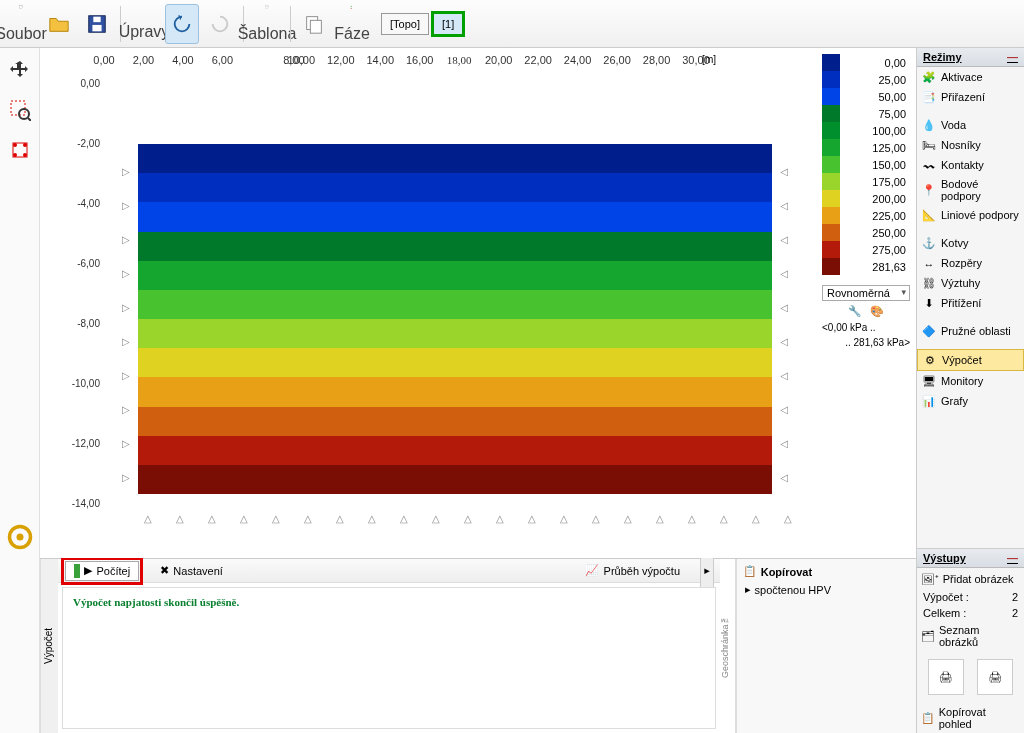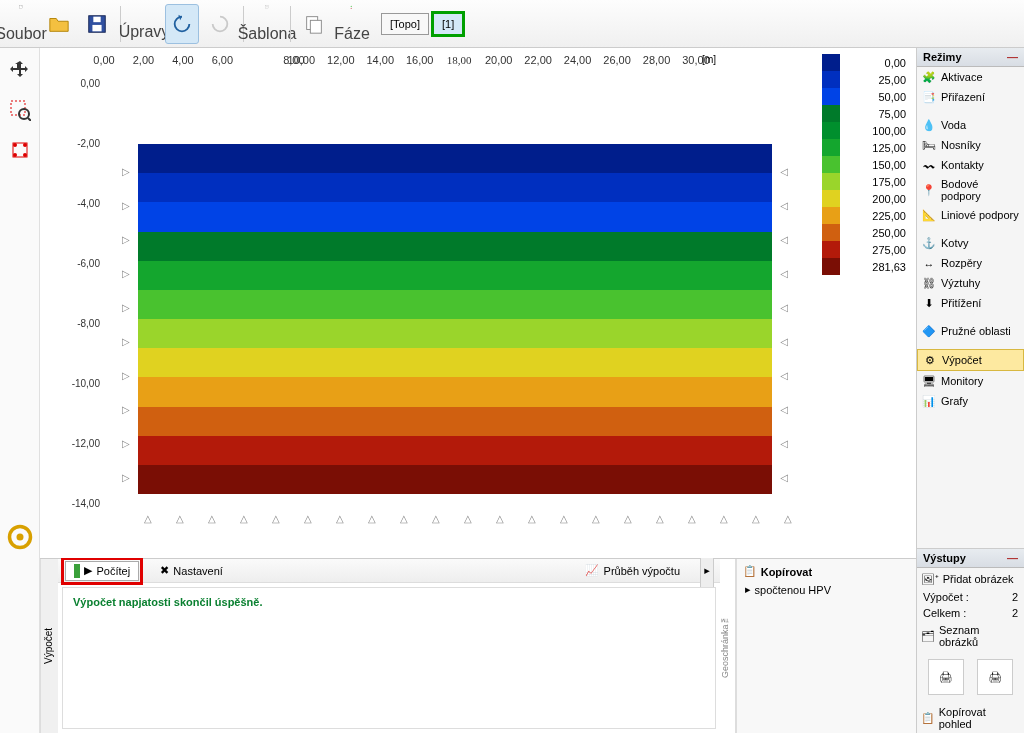--- a/index.html
+++ b/index.html
@@ -34,41 +34,41 @@
 .tri{position:absolute;font-size:10px;color:#888;}
 .legend{width:100px;background:#fff;padding:6px;font-size:11px;}
 .legend-row{display:flex;align-items:center;height:17px;}
 .legend-sw{width:18px;height:17px;}
 .legend-val{flex:1;text-align:right;padding-right:4px;}
 .legend-extra{margin-top:10px;display:flex;flex-direction:column;gap:4px;}
 .legend-dd{border:1px solid #aaa;padding:1px 14px 1px 4px;font-size:11px;position:relative;cursor:pointer;}
 .legend-dd::after{content:"▾";position:absolute;right:3px;top:1px;font-size:9px;color:#555;}
 .legend-icons{display:flex;gap:8px;justify-content:center;}
 .right-panel{width:108px;background:#f5f5f5;border-left:1px solid #ccc;display:flex;flex-direction:column;}
-.panel-head{background:linear-gradient(#e8ecf0,#d8dde4);padding:3px 6px;font-weight:bold;font-size:11px;border-bottom:1px solid #bbb;display:flex;justify-content:space-between;align-items:center;}
+.panel-head{background:linear-gradient(#e8ecf0,#d8dde4);padding:3px 6px;font-weight:bold;font-size:11px;border-bottom:1px solid #bbb;display:flex;justify-content:space-between;align-items:center;text-decoration:underline;}
 .panel-head .min{color:#b03030;font-weight:bold;cursor:pointer;}
 .mode-list{flex:1;overflow:auto;}
 .mode-item{display:flex;align-items:center;padding:3px 4px;gap:4px;cursor:pointer;}
 .mode-item.sel{background:#fde9a0;border:1px solid #d8b840;}
 .mode-ico{width:16px;height:14px;flex-shrink:0;display:flex;align-items:center;justify-content:center;}
 .mode-sep{height:8px;}
 .outputs{border-top:1px solid #ccc;}
 .out-btn{display:flex;align-items:center;padding:3px 4px;gap:4px;cursor:pointer;}
 .out-row{display:flex;justify-content:space-between;padding:2px 6px;}
 .out-icons{display:flex;justify-content:space-around;padding:8px 4px;}
 .out-pic{width:36px;height:36px;border:1px solid #ccc;background:#fff;display:flex;align-items:center;justify-content:center;cursor:pointer;}
 .bottom{height:175px;border-top:1px solid #ccc;display:flex;}
 .bottom-left-tab{width:18px;background:#f0f0f0;border-right:1px solid #ddd;writing-mode:vertical-rl;text-align:center;padding:8px 2px;font-size:10px;transform:rotate(180deg);}
 .bottom-main{flex:1;display:flex;flex-direction:column;}
 .bottom-bar{height:24px;background:linear-gradient(#fafafa,#eee);border-bottom:1px solid #ddd;display:flex;align-items:center;padding:0 6px;gap:12px;}
 .calc-btn-wrap{outline:3px solid #e00000;padding:1px;}
 .calc-btn{display:flex;align-items:center;gap:4px;padding:2px 8px;background:#fff;border:1px solid #aaa;cursor:pointer;}
 .calc-btn .g{width:6px;height:14px;background:#3aa03a;}
 .bottom-body{flex:1;padding:8px 10px;border:1px solid #ddd;margin:4px;background:#fff;font-size:11px;overflow:auto;}
-.bottom-body .success{color:#0a8030;font-weight:bold;}
+.bottom-body .success{color:#0a8030;font-weight:bold;font-family:Liberation Serif, serif;}
 .bottom-right{width:180px;border-left:1px solid #ddd;background:#f8f8f8;padding:4px;}
 .bottom-right .hdr{display:flex;align-items:center;gap:4px;font-weight:bold;padding:2px;}
 .geo-tab{width:16px;writing-mode:vertical-rl;transform:rotate(180deg);font-size:9px;color:#888;text-align:center;padding:4px 0;border-left:1px solid #ddd;}
 .arrow-btn{width:14px;height:40px;background:#eee;border:1px solid #ccc;display:flex;align-items:center;justify-content:center;cursor:pointer;}
 .gear{position:absolute;left:6px;bottom:182px;width:28px;height:28px;}
 </style>
 </head>
 <body>
 
 <div class="toolbar">
@@ -304,20 +304,29 @@
             </div>
             <div class="legend-row">
               <div class="legend-sw" style="background: rgb(179, 26, 10);"></div>
               <div class="legend-val">275,00</div>
             </div>
             <div class="legend-row">
               <div class="legend-sw" style="background: rgb(122, 14, 5);"></div>
               <div class="legend-val">281,63</div>
             </div>
           </div>
+        <div class="legend-extra">
+          <div class="legend-dd">Rovnoměrná</div>
+          <div class="legend-icons">
+            <span style="cursor:pointer">🔧</span>
+            <span style="cursor:pointer">🎨</span>
+          </div>
+          <div style="font-size:10px">&lt;0,00 kPa ..</div>
+          <div style="font-size:10px;text-align:right">.. 281,63 kPa&gt;</div>
+        </div>
       </div>
     </div>
 
     <div class="bottom">
       <div class="bottom-left-tab">Výpočet</div>
       <div class="bottom-main">
         <div class="bottom-bar">
           <span class="calc-btn-wrap">
             <span class="calc-btn">
               <span class="g"></span>▶ <span>Počítej</span>

